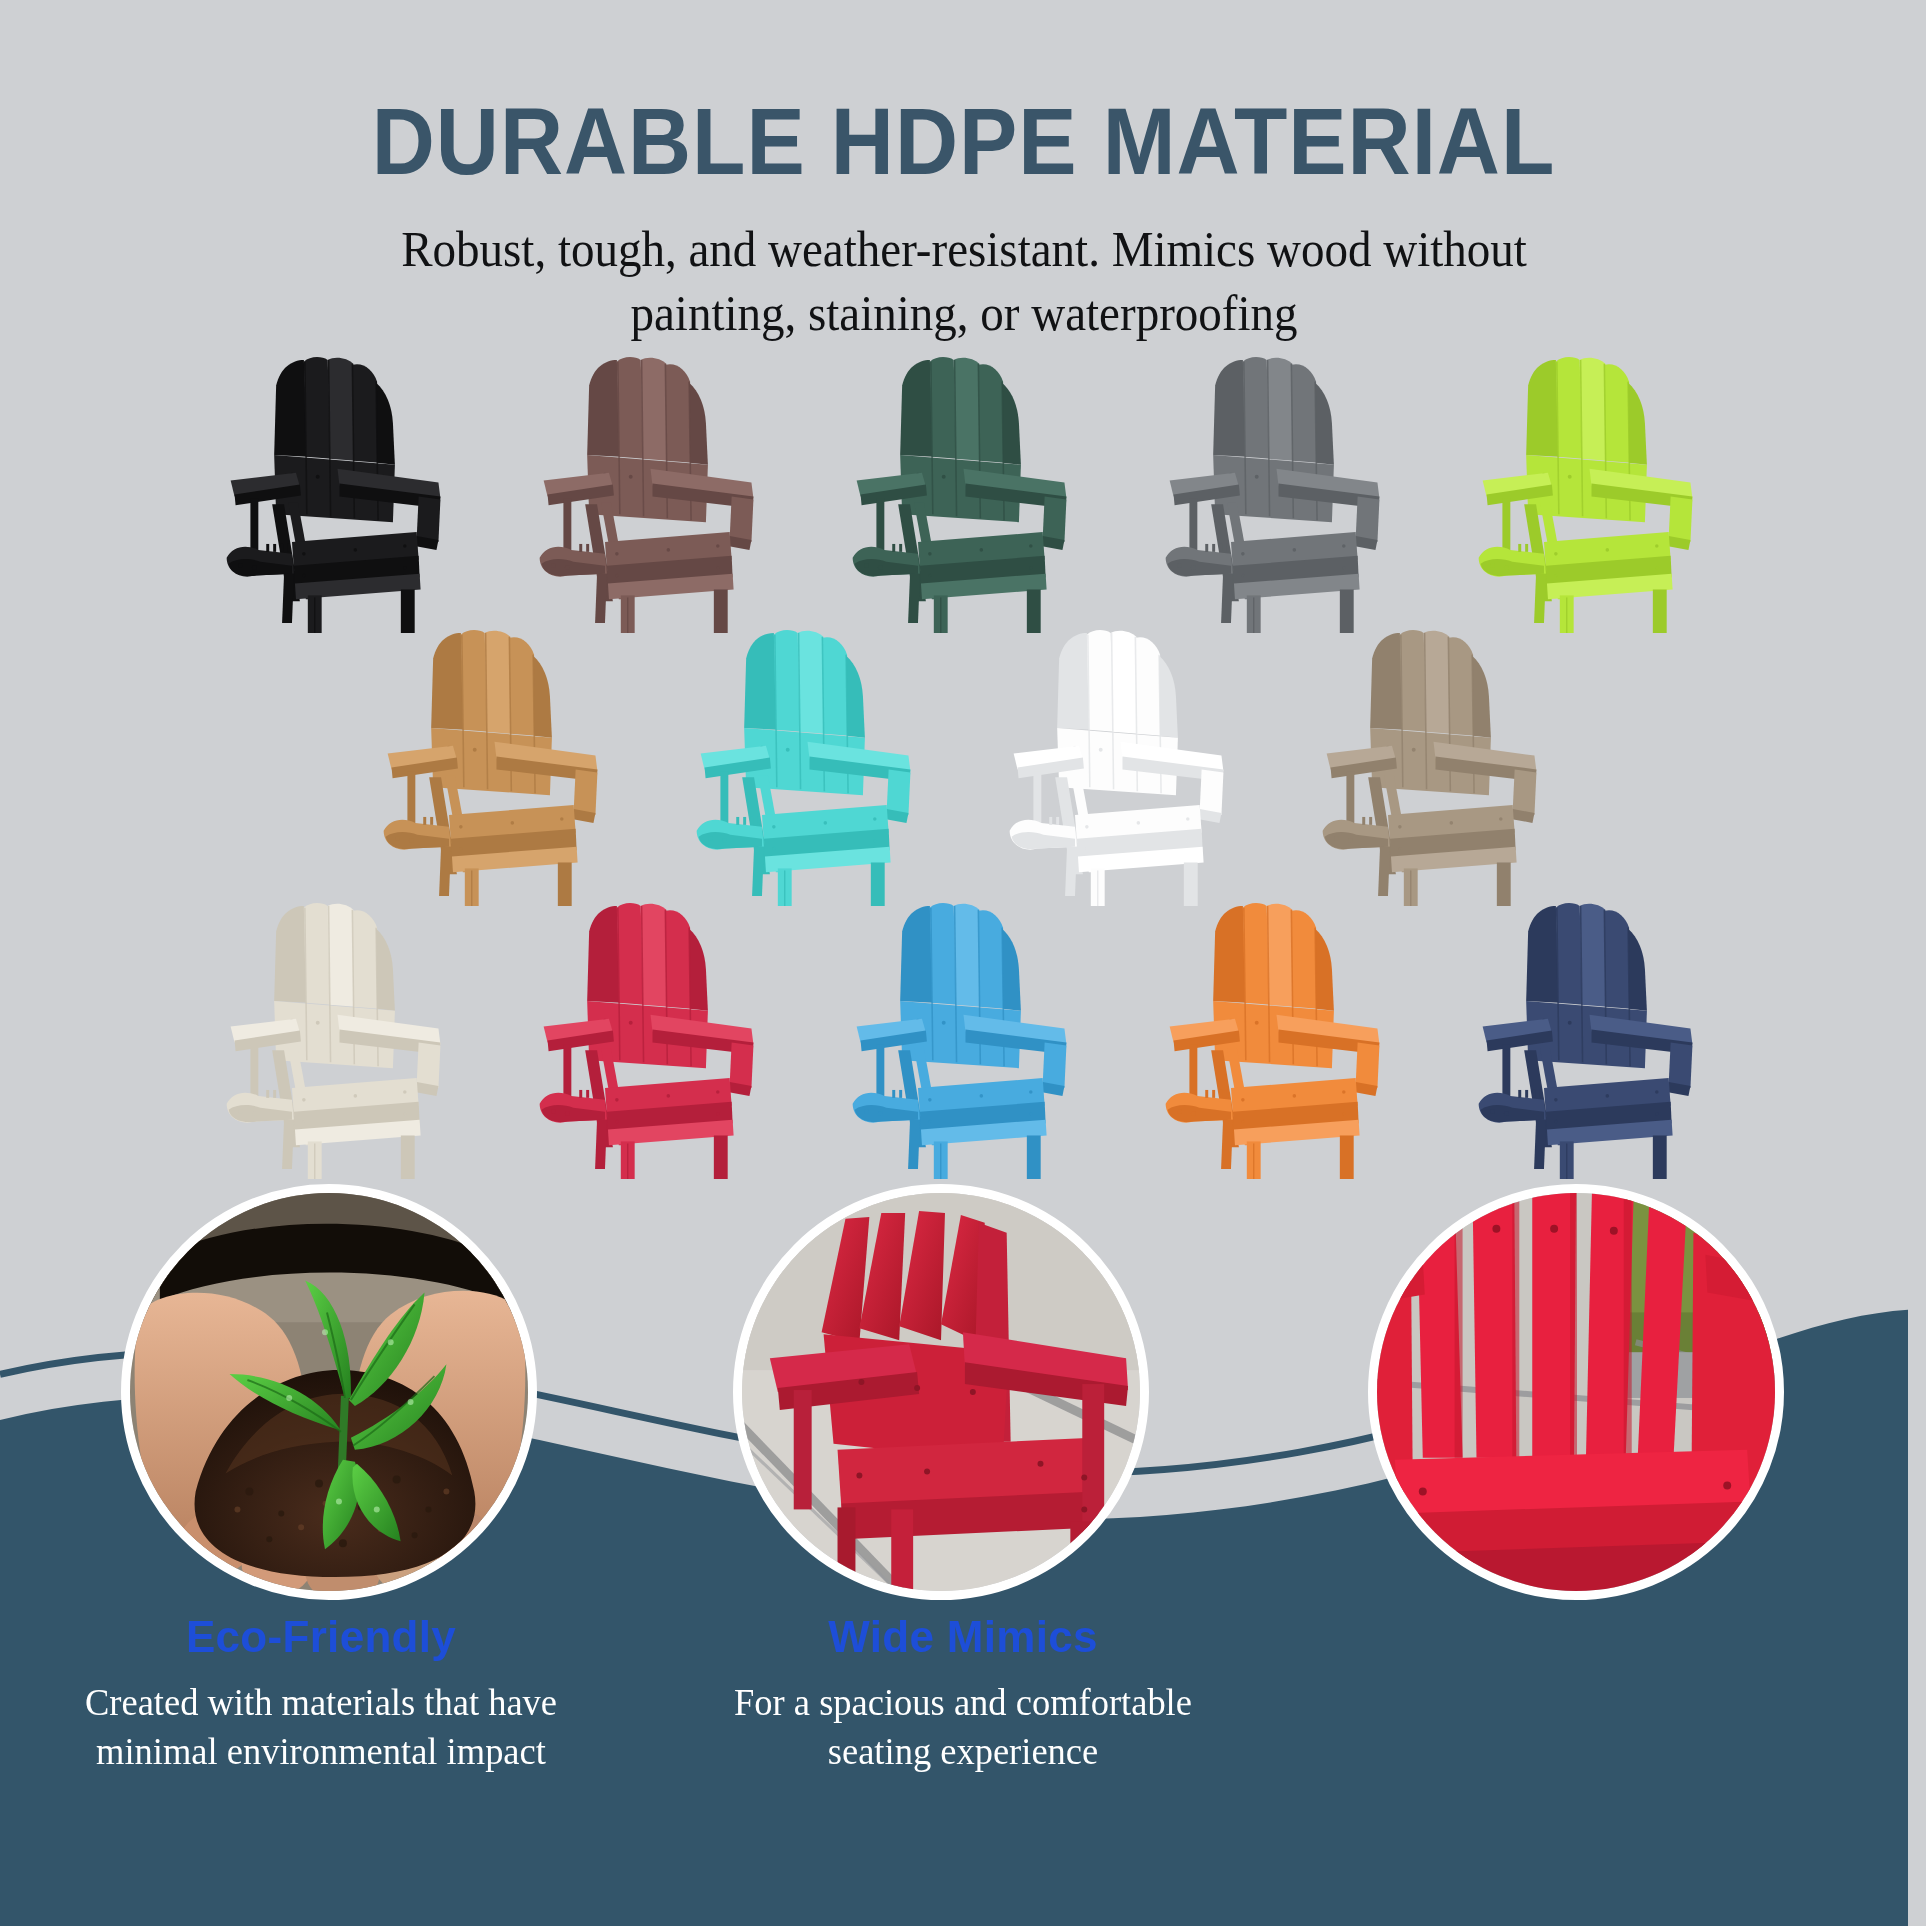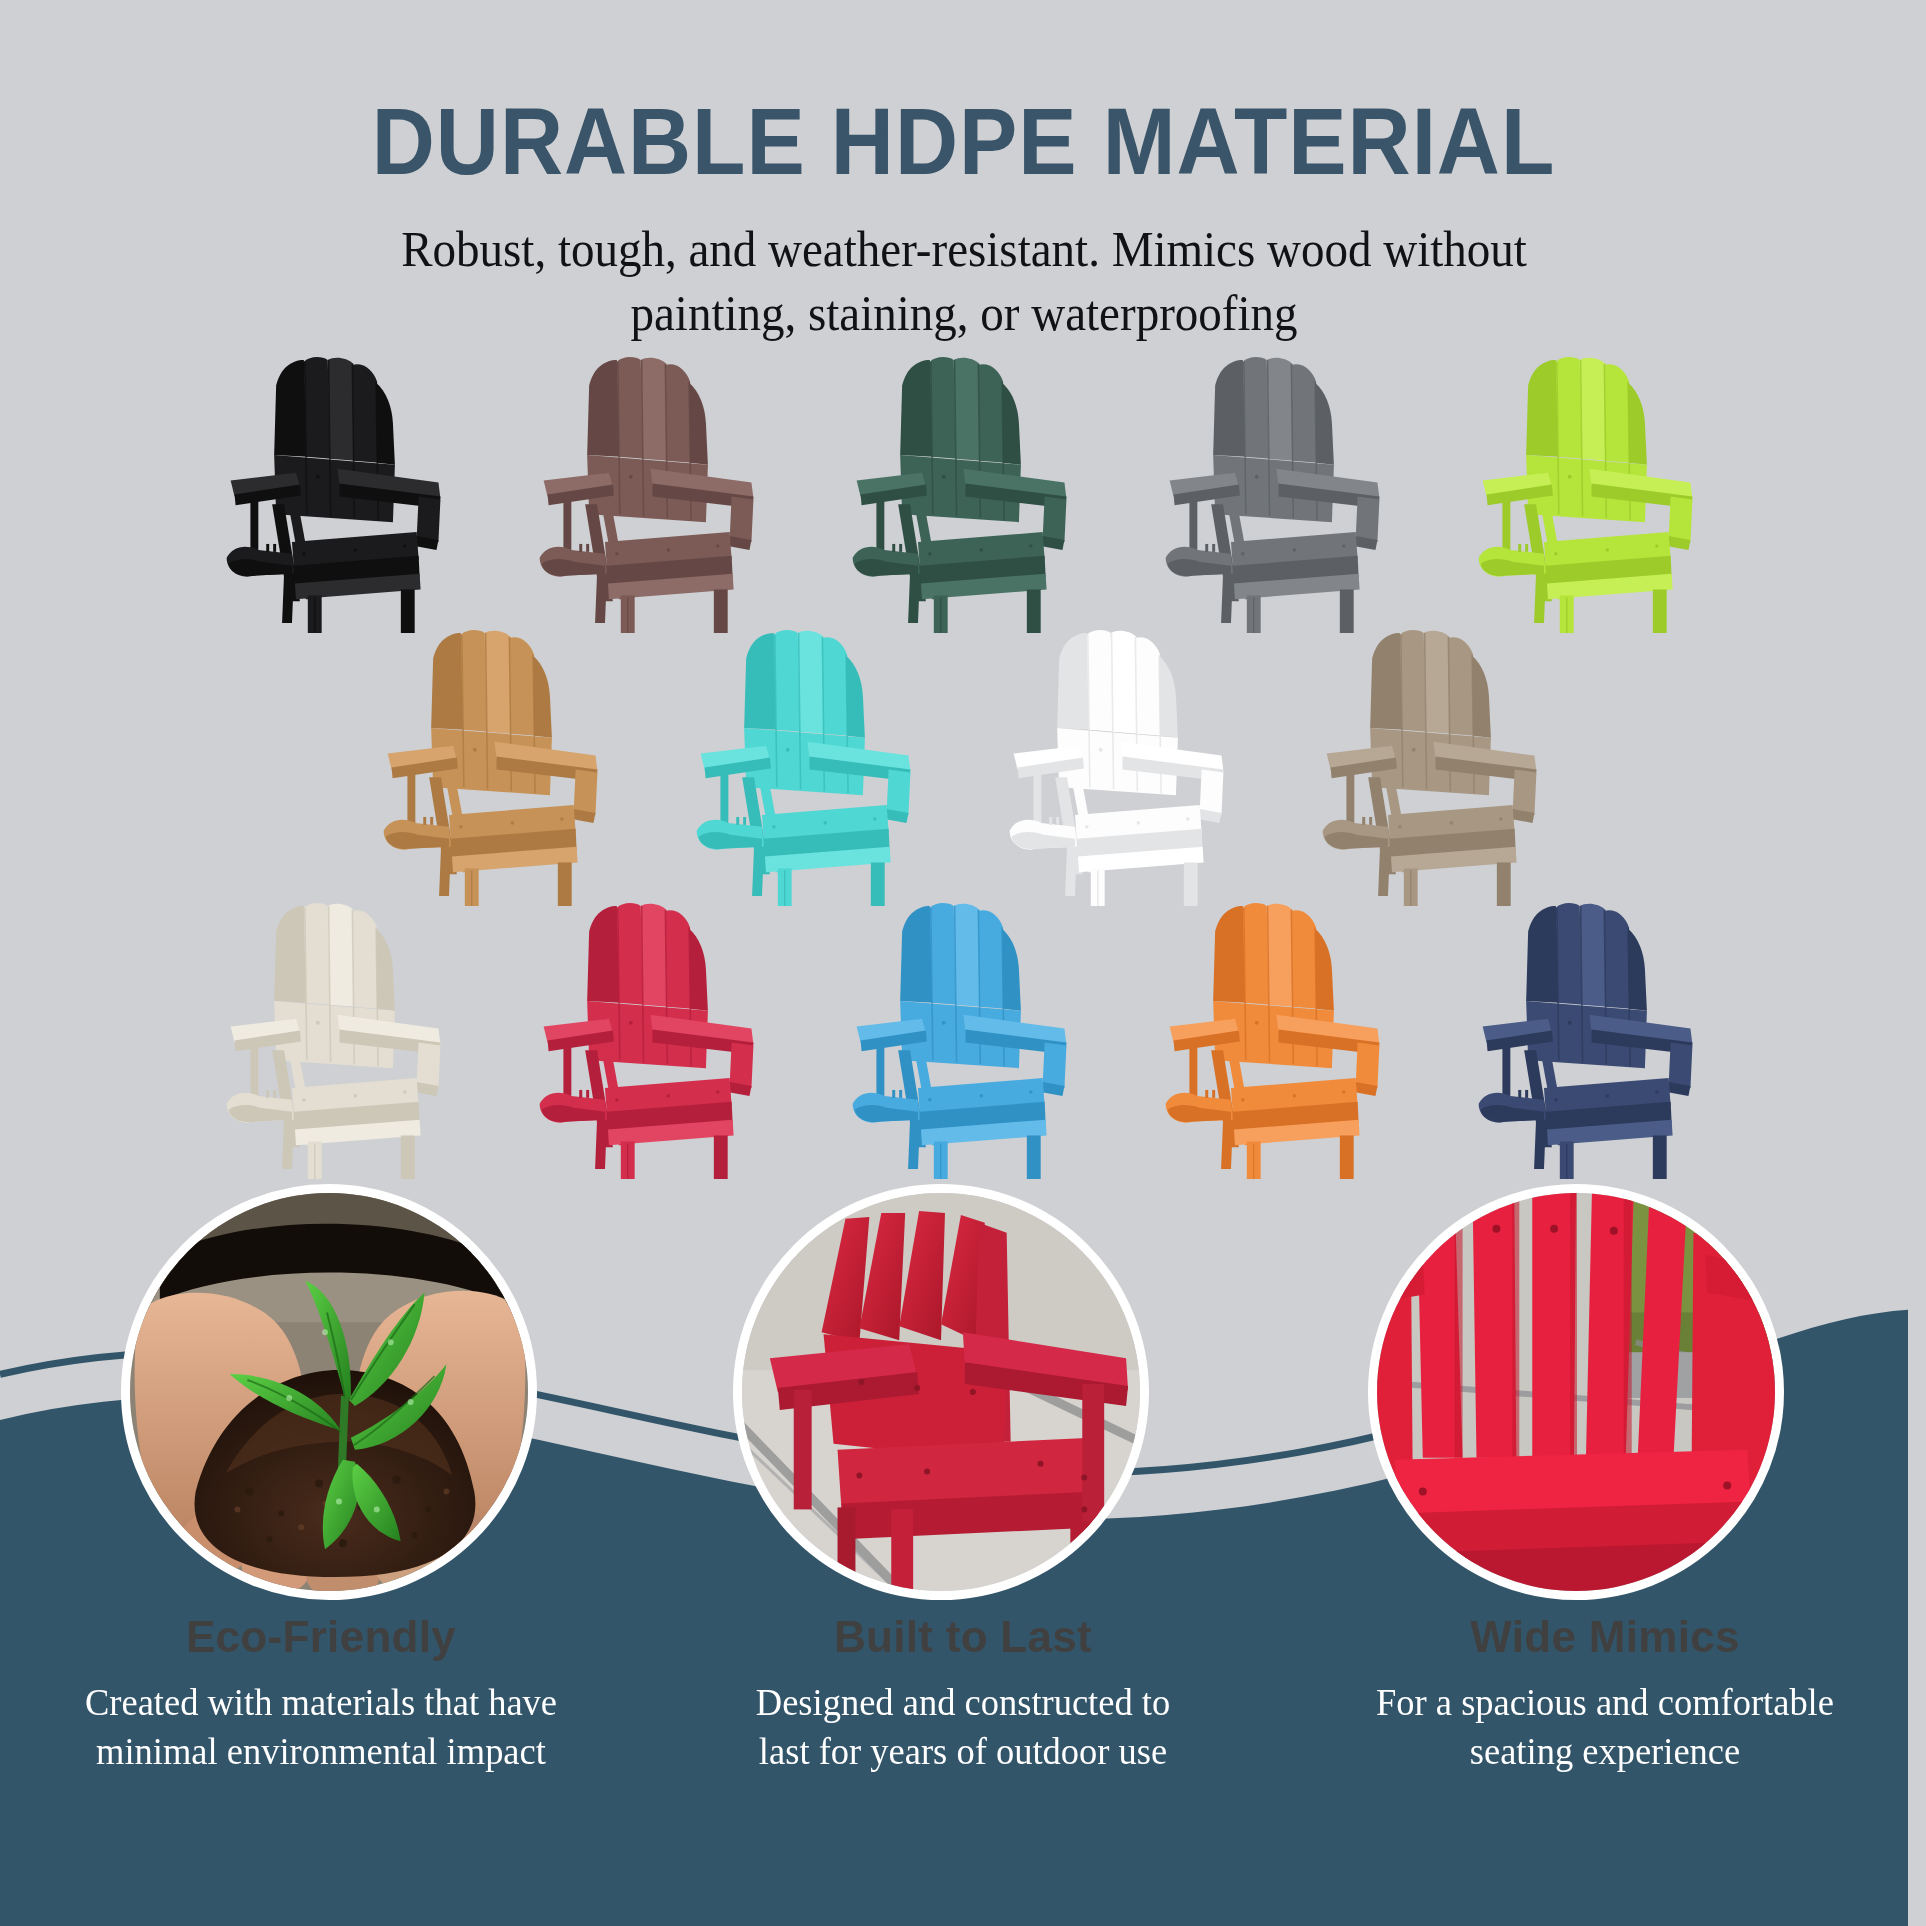--- a/index.html
+++ b/index.html
@@ -58,21 +58,21 @@
   .circle svg{display:block;width:100%;height:100%;}
   .c1{left:121px;}
   .c2{left:733px;}
   .c3{left:1368px;}
 
   
   .features{position:absolute;left:0;top:1612px;width:1927px;display:flex;}
   .feature{width:642px;text-align:center;padding:0 36px;box-sizing:border-box;}
   .f-title{
     font-family:"Liberation Sans",sans-serif;
-    font-weight:700;font-size:44px;color:#404040;
+    font-weight:700;font-size:44px;color:#1d4ed8;
     margin:0 0 16px 0;letter-spacing:0.3px;
   }
   .f-desc{
     font-family:"Liberation Serif",serif;
     font-size:38px;color:#ffffff;line-height:1.3;margin:0;
     transform:scaleX(.96);
   }
 </style>
 </head>
 <body style="background: rgb(206, 208, 211);">
@@ -1348,27 +1348,20 @@
 
   <div class="features">
     <div class="feature">
       <h3 class="f-title">Eco-Friendly</h3>
       <p class="f-desc">
         <span>Created with materials that have</span><br>
         <span>minimal environmental impact</span>
       </p>
     </div>
     <div class="feature">
-      <h3 class="f-title">Built to Last</h3>
-      <p class="f-desc">
-        <span>Designed and constructed to</span><br>
-        <span>last for years of outdoor use</span>
-      </p>
-    </div>
-    <div class="feature">
       <h3 class="f-title">Wide Mimics</h3>
       <p class="f-desc">
         <span>For a spacious and comfortable</span><br>
         <span>seating experience</span>
       </p>
     </div>
   </div>
 
 </div>
 

